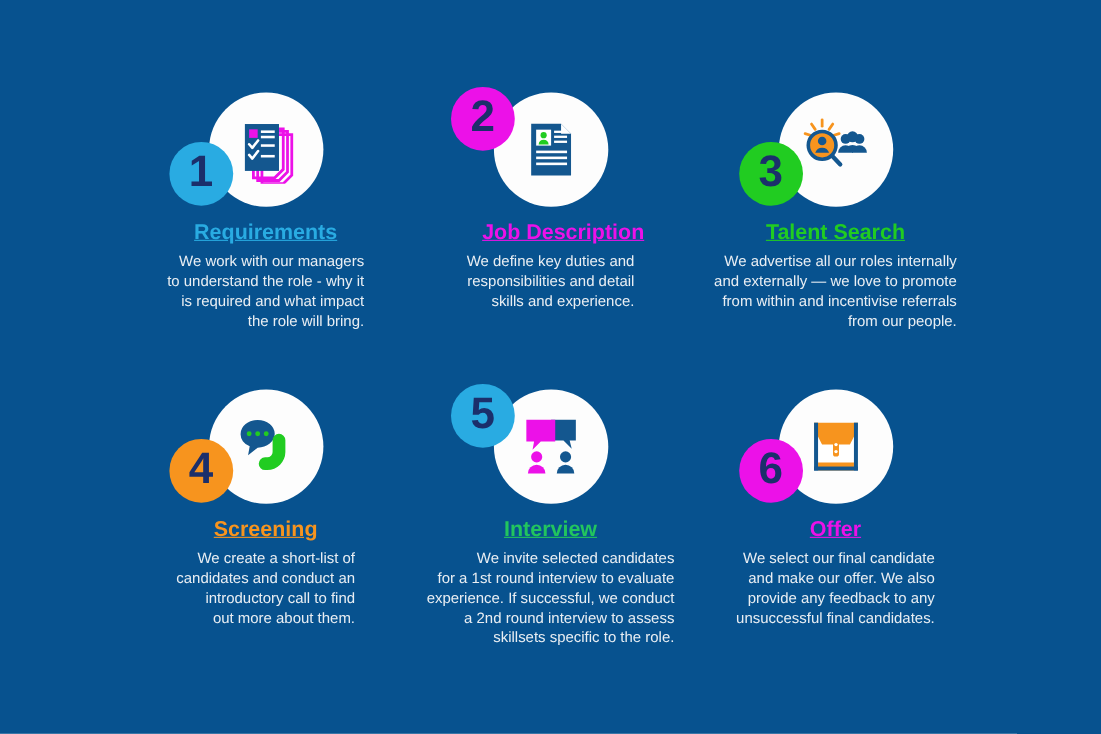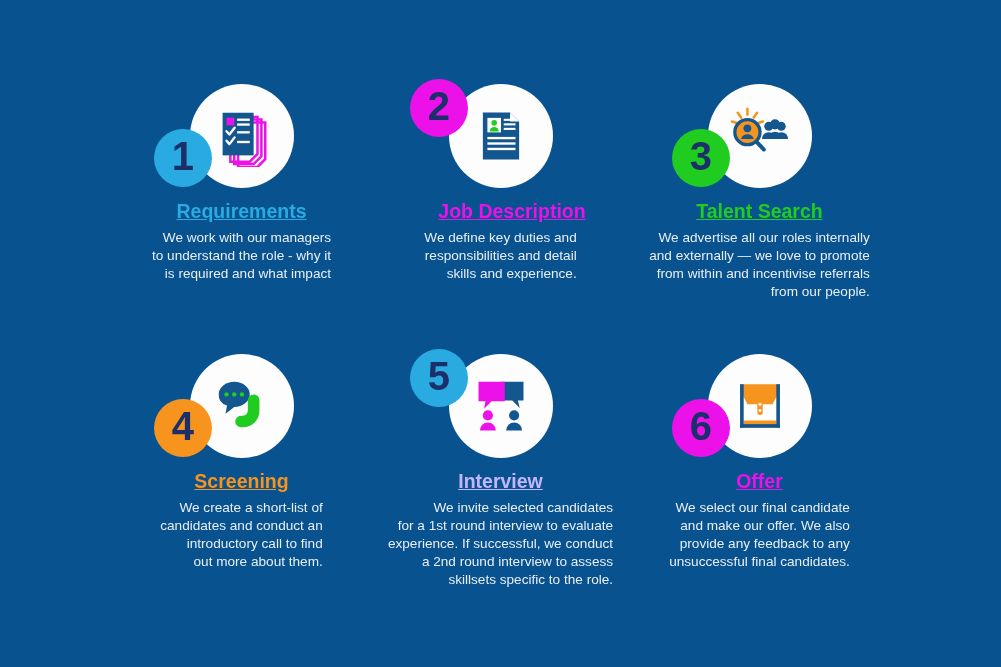--- a/index.html
+++ b/index.html
@@ -126,20 +126,21 @@
           </div>
           <div class="badge pos-lower-left" style="background: rgb(41, 171, 226);">
             <span class="badge-num">1</span>
           </div>
         </div>
         <div class="title" style="color: rgb(41, 171, 226);">Requirements</div>
         <div class="desc">
           <div>We work with our managers</div>
           <div>to understand the role - why it</div>
           <div>is required and what impact</div>
+          <div>the role will bring.</div>
         </div>
       </div>
       <div class="step">
         <div class="emblem">
           <div class="disc"></div>
           <div class="icon-wrap">
             <svg viewBox="0 0 64 64" width="58" height="58">
         <path d="M12 6 h30 l10 10 v42 H12 Z" fill="#14578f"></path>
         <path d="M42 6 v10 h10 Z" fill="#ffffff"></path>
         <rect x="17" y="12" width="15" height="16" fill="#ffffff"></rect>
@@ -242,21 +243,21 @@
         <g fill="#14578f">
           <circle cx="46" cy="42" r="5.4"></circle>
           <path d="M37.5 58 a8.5 8.5 0 0 1 17 0 Z"></path>
         </g>
       </svg>
           </div>
           <div class="badge pos-upper-left" style="background: rgb(41, 171, 226);">
             <span class="badge-num">5</span>
           </div>
         </div>
-        <div class="title" style="color: #c4b5fd;">Interview</div>
+        <div class="title" style="color: #22c55e;">Interview</div>
         <div class="desc">
           <div>We invite selected candidates</div>
           <div>for a 1st round interview to evaluate</div>
           <div>experience. If successful, we conduct</div>
           <div>a 2nd round interview to assess</div>
           <div>skillsets specific to the role.</div>
         </div>
       </div>
       <div class="step row2">
         <div class="emblem">

